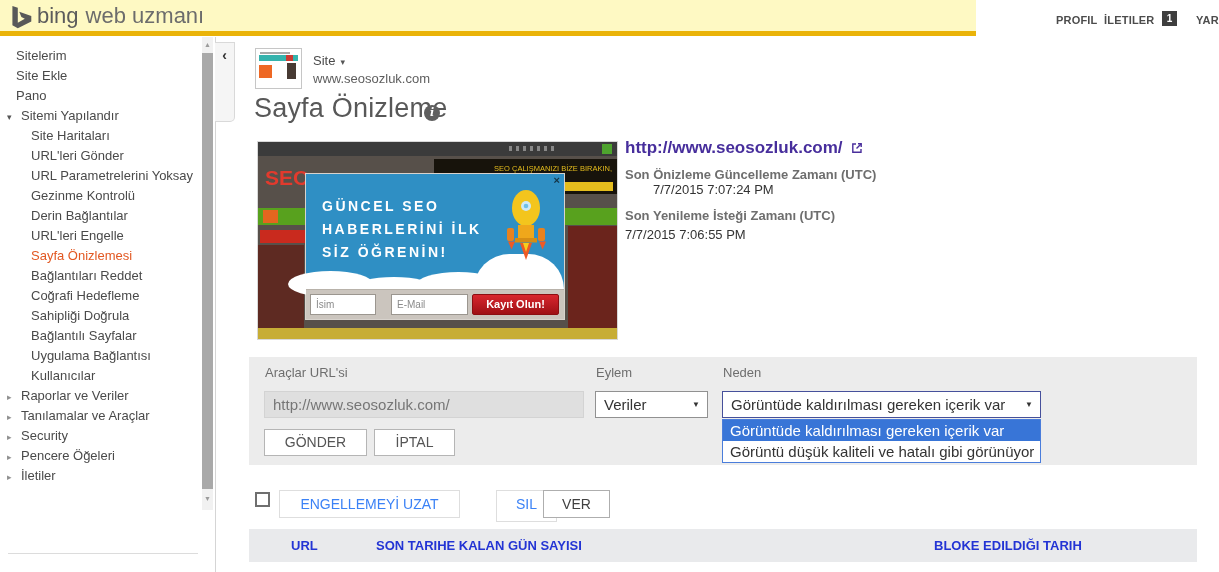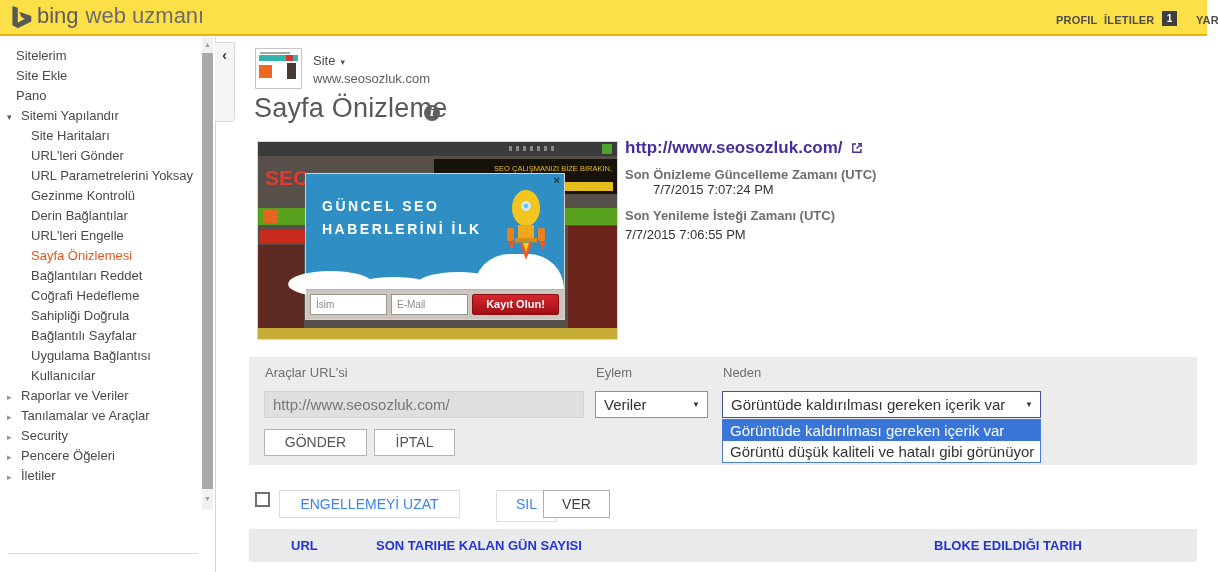--- a/index.html
+++ b/index.html
@@ -1,22 +1,22 @@
 <!DOCTYPE html>
 <html><head>
 <meta charset="utf-8">
 <style>
   * { box-sizing: border-box; margin: 0; padding: 0; }
   body { background:#fff; }
   #app { position:relative; width:1219px; height:572px; background:#fff; overflow:hidden;
          font-family:"Liberation Sans", sans-serif; color:#444; }
 
   
-  #hdr { position:absolute; left:0; top:0; width:1207px; height:36px; background:#fde047;
-         border-bottom:2px solid #eab308; }
+  #hdr { position:absolute; left:0; top:0; width:976px; height:36px; background:#fef9c3;
+         border-bottom:5px solid #eab308; }
   #logo-mark { position:absolute; left:7px; top:4px; }
   #brand { position:absolute; left:37px; top:3px; font-size:22px; color:#5c5c5c; }
   #brand .product { color:#6c6c6c; margin-left:7px; }
   .hnav { position:absolute; top:14px; font-size:11px; font-weight:bold; color:#4c4c4c;
           letter-spacing:.2px; cursor:pointer; }
   #nav-profil { left:1048px;margin-left:8px; }
   #nav-iletiler { left:1104px; }
   #nav-badge { position:absolute; left:1162px; top:11px; width:15px; height:15px; background:#3e3e3e;
                color:#fff; font-size:10px; font-weight:bold; text-align:center; line-height:15px; }
   #nav-yardim { left:1196px; }
@@ -86,21 +86,21 @@
   .c2 { left:48px; top:103px; width:80px; height:22px; border-radius:50%; }
   .c3 { left:110px; top:98px; width:85px; height:26px; border-radius:50%; }
   .c4 { left:168px; top:80px; width:90px; height:40px; border-radius:45px 45px 6px 6px; }
   .pv-rocket { right:8px; top:10px; }
   .pv-headline { left:16px; top:21px; color:#fff; font-weight:bold; font-size:14px;
                  letter-spacing:2.5px; line-height:23px; }
   .pv-close { top:0; right:4px; color:#143445; font-size:11px; font-weight:bold; }
   .pv-form { left:0; bottom:0; width:100%; height:30px; background:#cbc5be; border-top:1px solid #b8b2aa; }
   .pv-in { position:absolute; top:4px; height:21px; background:#fff; border:1px solid #9b968f;
            font-size:10px; color:#8b8b8b; line-height:19px; padding-left:5px; }
-  #pv-in-name { left:4px; width:77px; }
+  #pv-in-name { left:4px; width:66px; }
   #pv-in-mail { left:85px; width:77px; }
   .pv-cta { position:absolute; left:166px; top:4px; width:87px; height:21px; border-radius:2px;
             background:linear-gradient(#d8262e,#9f1015); border:1px solid #8c0e12;
             color:#fff; font-size:11px; font-weight:bold; text-align:center; line-height:19px; }
 
   
   #detail-url { position:absolute; left:625px; top:138px; font-size:17px; font-weight:bold;
                 color:#472e9c; cursor:pointer; display:flex; align-items:center; }
   #detail-url svg { margin-left:7px; }
   .d-label { position:absolute; left:625px; font-size:13px; font-weight:bold; color:#6e6e6e; }
@@ -239,20 +239,21 @@
         <rect x="11" y="44" width="7" height="13" rx="2" fill="#e8821e"></rect>
         <rect x="42" y="44" width="7" height="13" rx="2" fill="#e8821e"></rect>
         <path d="M24 59l6 17 6-17z" fill="#ee5a25"></path>
         <path d="M27 59l3 9 3-9z" fill="#f6cf1e"></path>
         <path d="M12 57.5l3.5 8 3.5-8z" fill="#ee5a25"></path>
         <path d="M43 57.5l3.5 8 3.5-8z" fill="#ee5a25"></path>
       </svg>
       <div class="pv-headline">
         <div>GÜNCEL SEO</div>
         <div>HABERLERİNİ İLK</div>
+        <div>SİZ ÖĞRENİN!</div>
       </div>
       <div class="pv-close">×</div>
       <div class="pv-form">
         <div class="pv-in" id="pv-in-name">İsim</div>
         <div class="pv-in" id="pv-in-mail">E-Mail</div>
         <div class="pv-cta">Kayıt Olun!</div>
       </div>
     </div>
   </div>
 

